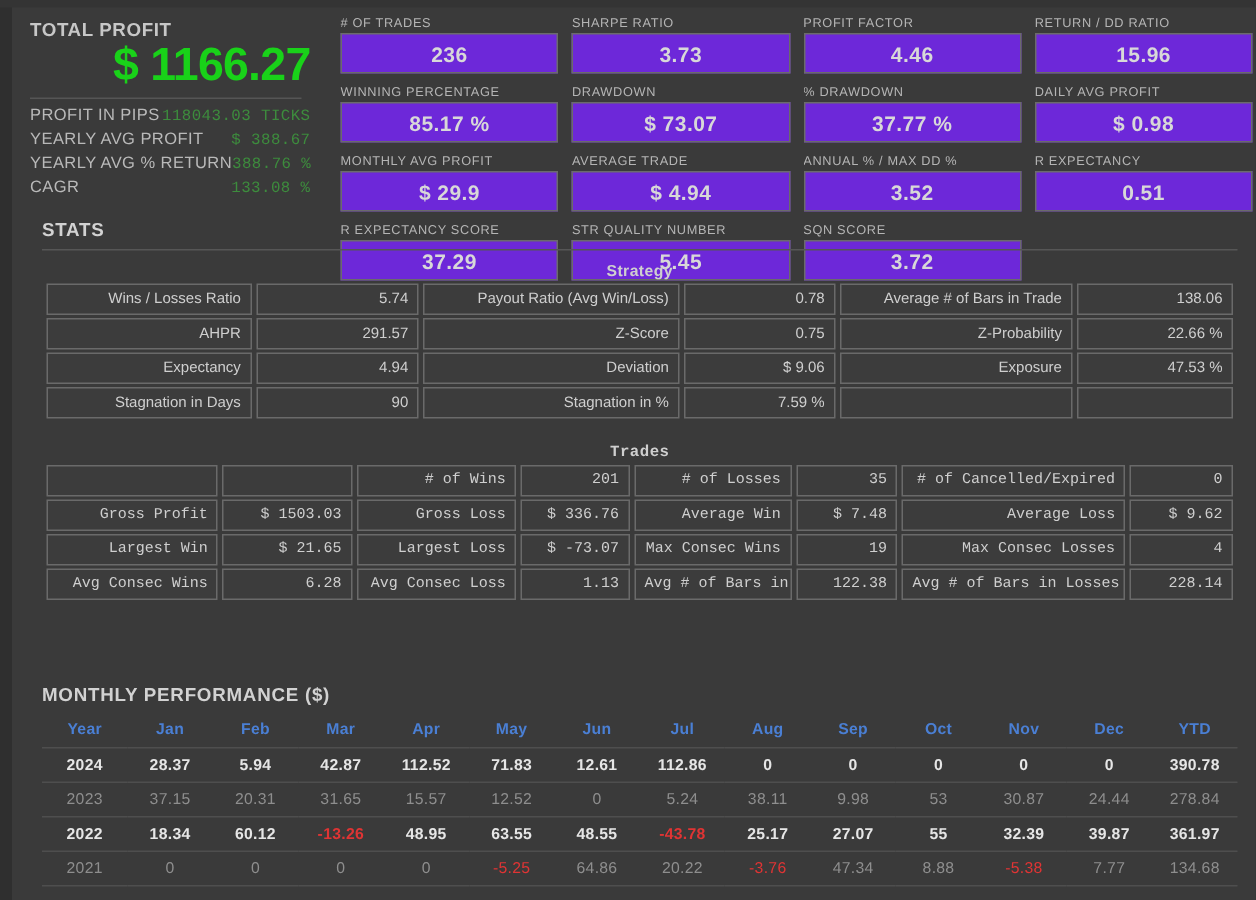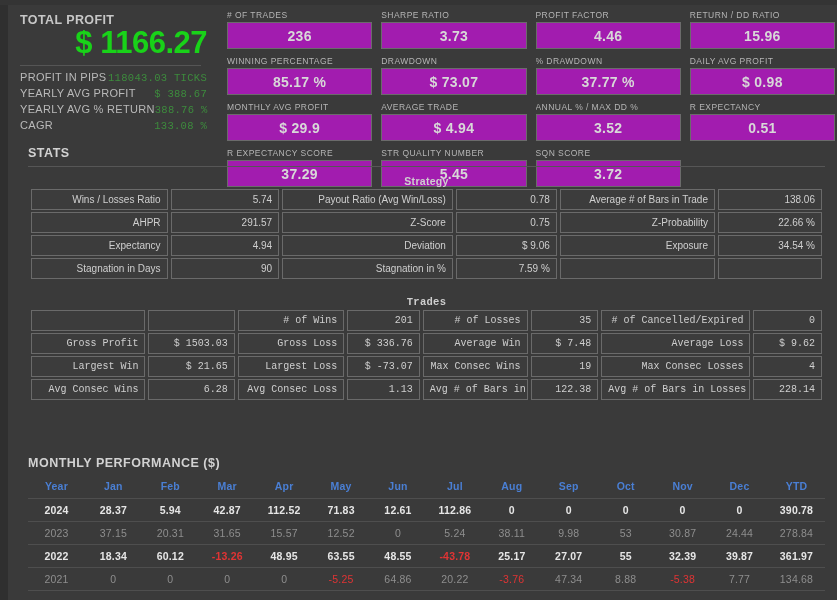--- a/index.html
+++ b/index.html
@@ -114,21 +114,21 @@
     letter-spacing: 0.45px;
     color: #b5b5b5;
     white-space: nowrap;
     overflow: hidden;
     height: 13px;
     line-height: 13px;
   }
   .card-box {
     height: 25px;
     border: 1px solid #6b6b6b;
-    background: #a21caf;
+    background: #6d28d9;
     display: flex;
     align-items: center;
     justify-content: center;
     font-size: 14px;
     font-weight: bold;
     color: #d8d8d8;
     letter-spacing: 0.3px;
   }
 
   
@@ -345,21 +345,21 @@
             <td>0.75</td>
             <td>Z-Probability</td>
             <td>22.66 %</td>
           </tr>
           <tr>
             <td>Expectancy</td>
             <td>4.94</td>
             <td>Deviation</td>
             <td>$ 9.06</td>
             <td>Exposure</td>
-            <td>34.54 %</td>
+            <td>47.53 %</td>
           </tr>
           <tr>
             <td>Stagnation in Days</td>
             <td>90</td>
             <td>Stagnation in %</td>
             <td>7.59 %</td>
             <td class="empty">&nbsp;</td>
             <td class="empty">&nbsp;</td>
           </tr>
         </tbody>

